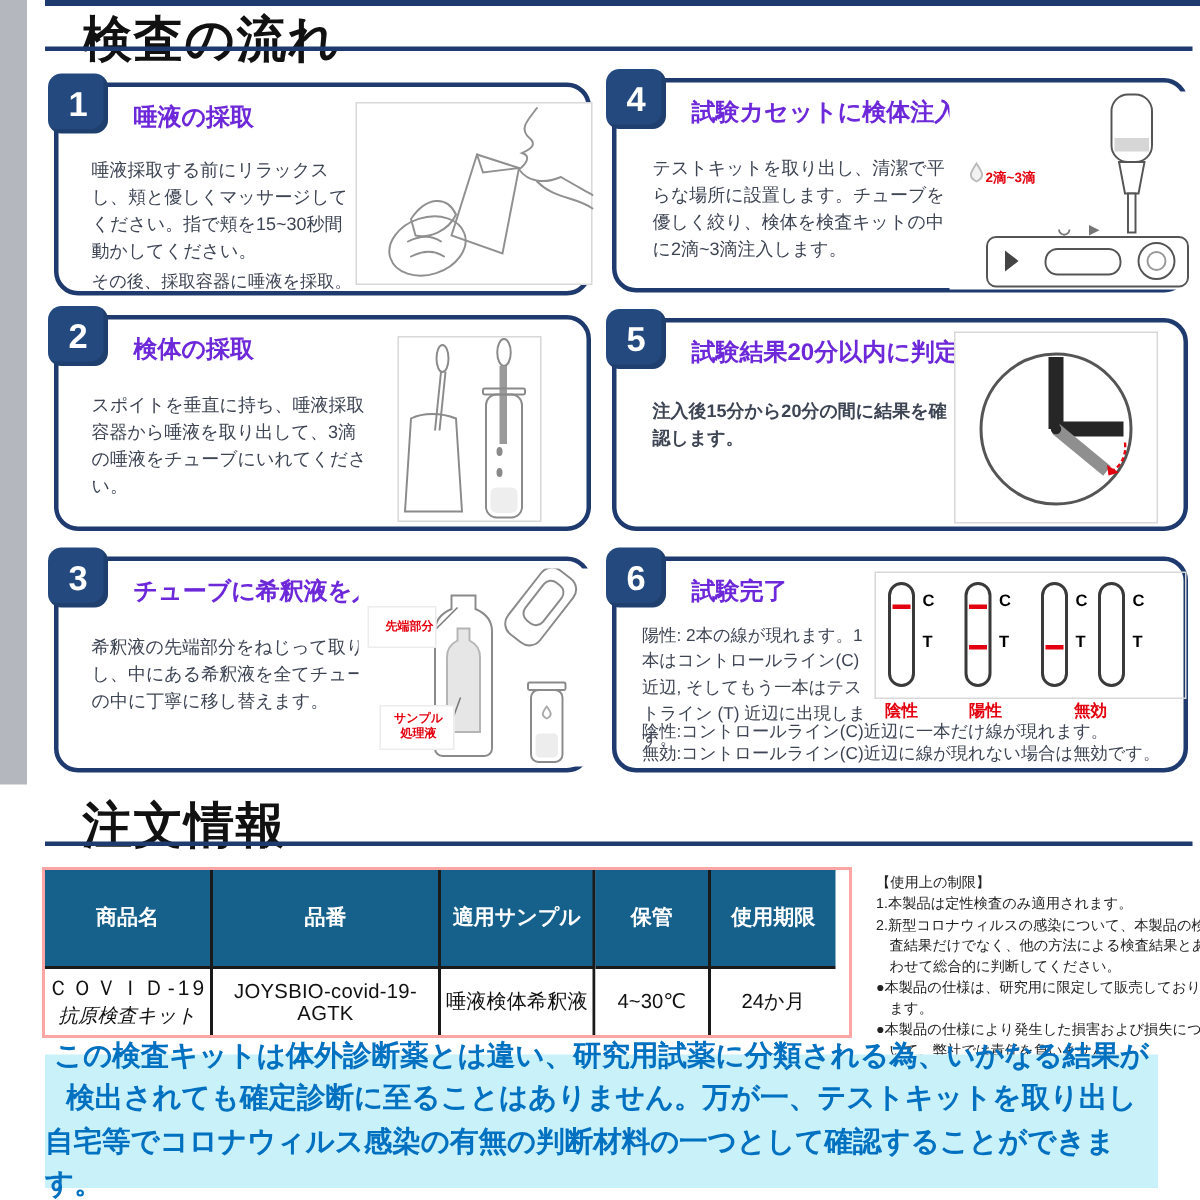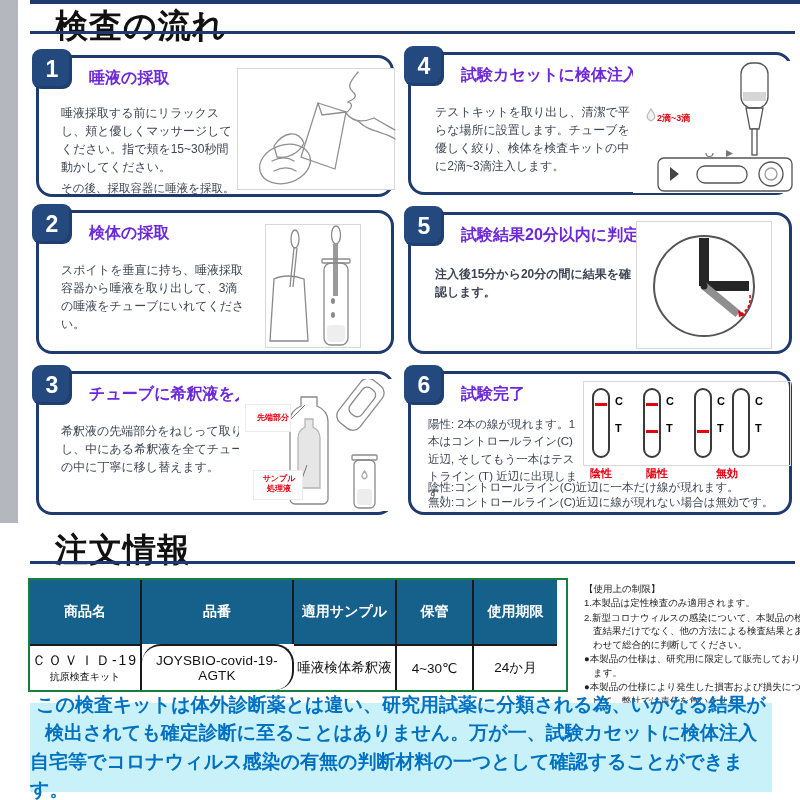--- a/index.html
+++ b/index.html
@@ -46,30 +46,30 @@
   .strip-col { position:absolute; top:6px; width:40px; height:72px; }
   .strip { position:absolute; left:0; top:0; width:18px; height:70px; border:2px solid #3a3a3a; border-radius:9px; background:#fff; }
   .strip-line { position:absolute; left:1px; right:1px; height:3px; background:#e3000f; }
   .line-c { top:13px; }
   .line-t { top:40px; }
   .strip-letter { position:absolute; left:23px; font-size:11px; font-weight:bold; color:#000; }
   .sc { top:7px; } .st { top:34px; }
   .strip-result { position:absolute; top:92px; width:40px; text-align:center; color:#e3000f; font-weight:bold; font-size:11px; }
 
   
-  .order-table { position:absolute; left:28px; top:578px; width:540px; border:2px solid #15803d; }
+  .order-table { position:absolute; left:28px; top:578px; width:540px; border:2px solid #fca5a5; }
   .ot-row { display:flex; }
   .ot-cell { border-right:2px solid #1a1a1a; display:flex; flex-direction:column; align-items:center; justify-content:center; text-align:center; }
   .ot-cell:last-child { border-right:none; }
   .ot-head .ot-cell { background:#15618c; color:#fff; font-weight:bold; font-size:14px; height:64px; }
   .ot-data .ot-cell { background:#fff; color:#111; font-size:13.5px; height:46px; border-top:2px solid #1a1a1a; }
   .c0 { width:112px; } .c1 { width:152px; } .c2 { width:103px; } .c3 { width:77px; } .c4 { width:83px; }
-  .pn { font-size:11.5px; letter-spacing:.2px;border-radius:19px; }
+  .pn { font-size:11.5px; letter-spacing:.2px; }
   .prod-l1 { letter-spacing:2px; font-size:14px; }
-  .prod-l2 { font-size:10px; }
+  .prod-l2 { font-size:13px;font-style:italic; }
 
   .notes { position:absolute; left:584px; top:582px; width:224px; font-size:9.5px; color:#222; line-height:1.42; }
   .notes .note-item { padding-left:9px; text-indent:-9px; margin-top:1px; }
 
   .disclaimer { position:absolute; left:30px; top:703px; width:742px; height:89px; background:#c8f1f9;
                 display:flex; flex-direction:column; align-items:center; justify-content:center;
                 color:#0070c0; font-weight:bold; font-size:19px; line-height:1.5; }
 </style>
 </head>
 <body>
@@ -274,17 +274,17 @@
   <div class="notes">
     <div>【使用上の制限】</div>
     <div class="note-item">1.本製品は定性検査のみ適用されます。</div>
     <div class="note-item">2.新型コロナウィルスの感染について、本製品の検査結果だけでなく、他の方法による検査結果とあわせて総合的に判断してください。</div>
     <div class="note-item">●本製品の仕様は、研究用に限定して販売しております。</div>
     <div class="note-item">●本製品の仕様により発生した損害および損失について、弊社では責任を負いません。</div>
   </div>
 
   <div class="disclaimer">
     <div>この検査キットは体外診断薬とは違い、研究用試薬に分類される為、いかなる結果が</div>
-    <div>検出されても確定診断に至ることはありません。万が一、試験カセットに検体注入</div>
+    <div>検出されても確定診断に至ることはありません。万が一、テストキットを取り出し</div>
     <div>自宅等でコロナウィルス感染の有無の判断材料の一つとして確認することができます。</div>
   </div>
 
 </div>
 
 </body></html>

